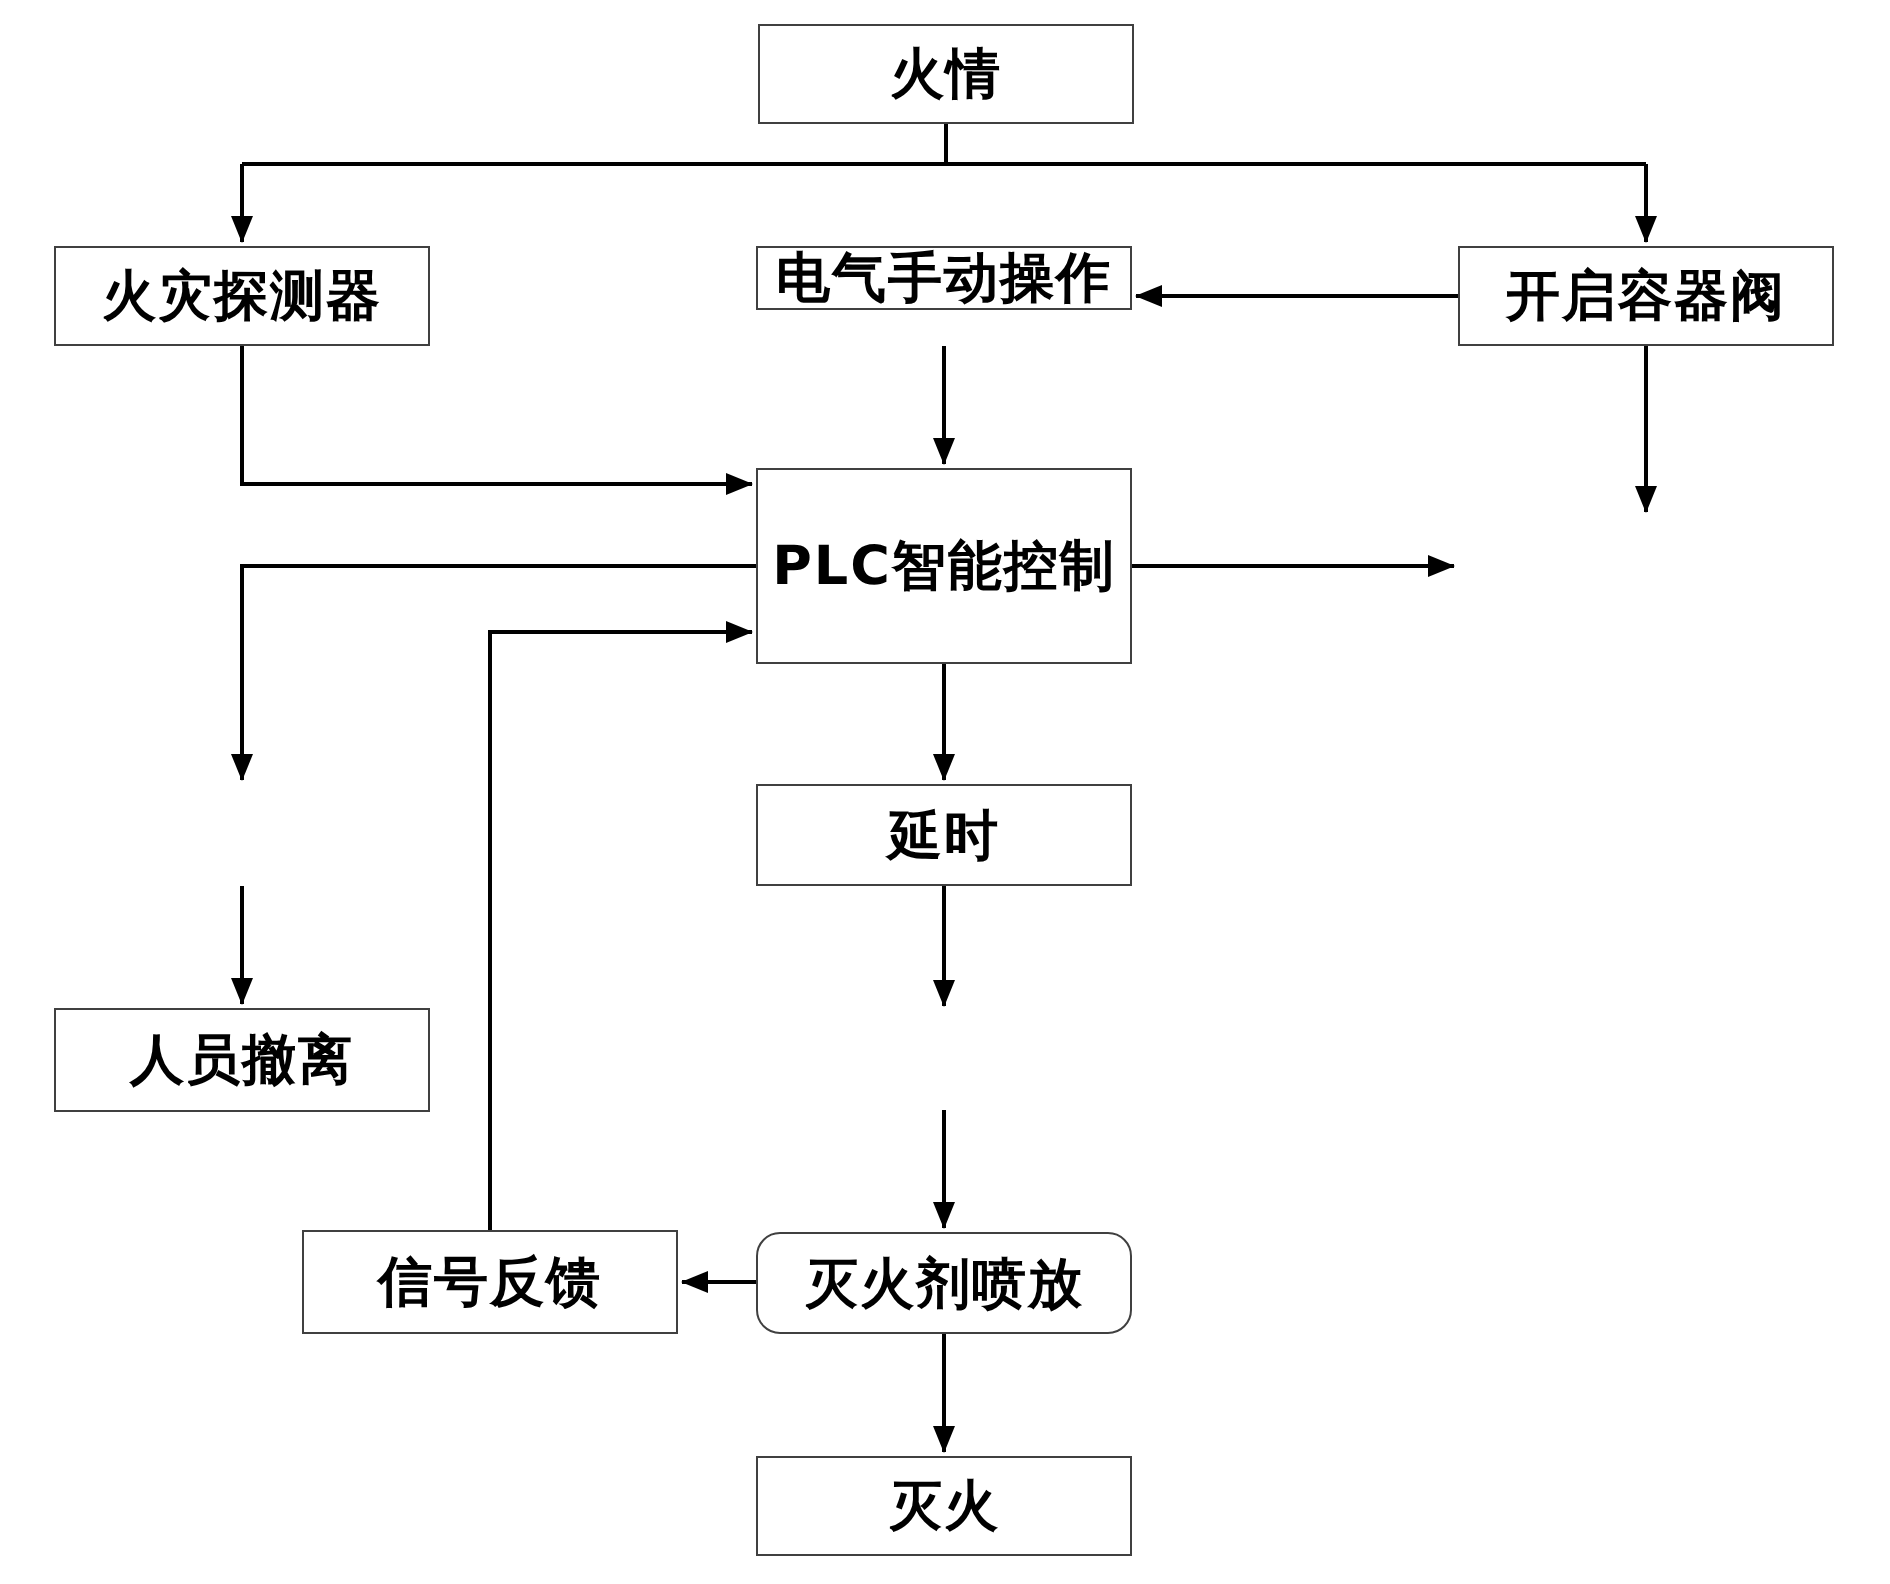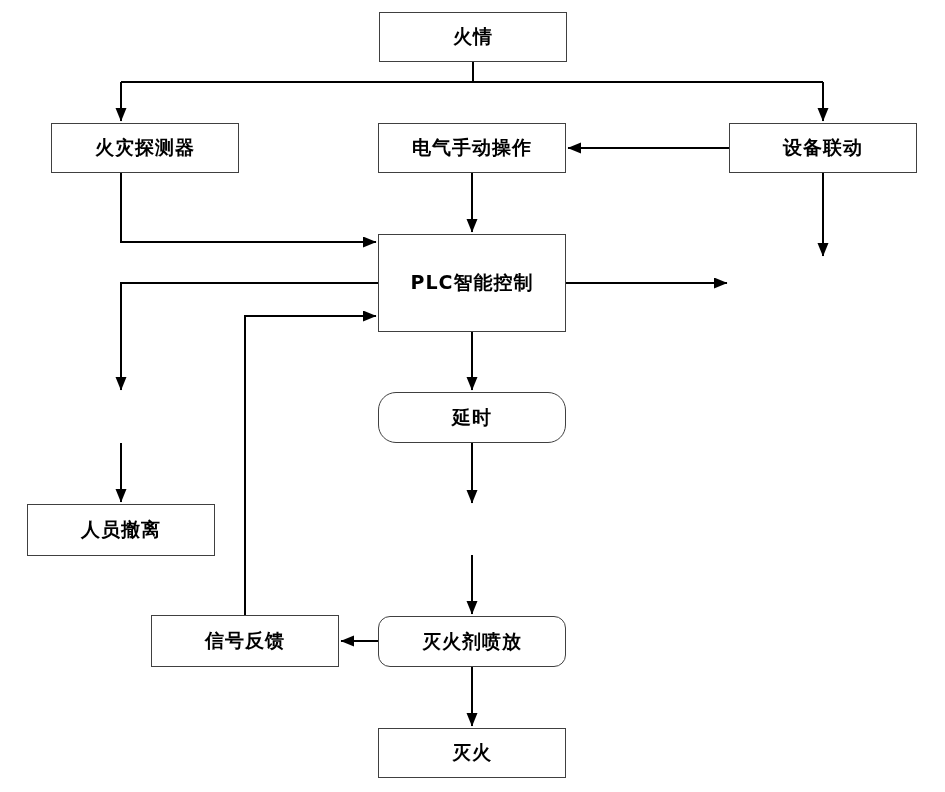--- a/index.html
+++ b/index.html
@@ -23,36 +23,36 @@
     height: 792px;
   }
   .node {
     position: absolute;
     box-sizing: border-box;
     background: #ffffff;
     border: 1.5px solid #404040;
     display: flex;
     align-items: center;
     justify-content: center;
-    font-size: 19px;
+    font-size: 27px;
     font-weight: bold;
     color: #000000;
     letter-spacing: 1px;
     white-space: nowrap;
   }
   
   .n-fire        { left: 379px; top: 12px;  width: 188px; height: 50px; }
-  .n-detector    { left: 27px;  top: 123px; width: 188px; height: 50px; margin-left: 24px; }
-  .n-manual      { left: 378px; top: 123px; width: 188px; height: 50px; }
+  .n-detector    { left: 27px;  top: 123px; width: 188px; height: 50px; }
+  .n-manual      { left: 378px; top: 123px; width: 188px; height: 32px; }
   .n-person      { left: 729px; top: 123px; width: 188px; height: 50px; }
   .n-plc         { left: 378px; top: 234px; width: 188px; height: 98px; text-align: right; }
   .n-linkage     { left: 729px; top: 258px; width: 188px; height: 51px; }
   .n-alarm       { left: 27px;  top: 392px; width: 189px; height: 51px; }
   .n-evacuate    { left: 27px;  top: 504px; width: 188px; height: 52px; text-align: center; }
-  .n-delay       { left: 378px; top: 392px; width: 188px; height: 51px; border-radius: 18px; }
+  .n-delay       { left: 378px; top: 392px; width: 188px; height: 51px; }
   .n-valve       { left: 378px; top: 505px; width: 188px; height: 50px; }
   .n-feedback    { left: 151px; top: 615px; width: 188px; height: 52px; }
   .n-discharge   { left: 378px; top: 616px; width: 188px; height: 51px; border-radius: 12px; }
   .n-extinguish  { left: 378px; top: 728px; width: 188px; height: 50px; }
 </style>
 </head>
 <body>
 
 <div class="canvas">
 
@@ -93,21 +93,21 @@
 
       <path d="M378,641 L341,641" marker-end="url(#arrow)"></path>
 
       <path d="M472,667 L472,726" marker-end="url(#arrow)"></path>
     </g>
   </svg>
 
   <div class="node n-fire">火情</div>
   <div class="node n-detector">火灾探测器</div>
   <div class="node n-manual">电气手动操作</div>
-  <div class="node n-person">设备联动</div>
+  <div class="node n-person">开启容器阀</div>
   <div class="node n-plc">PLC智能控制</div>
   <div class="node n-evacuate">人员撤离</div>
   <div class="node n-delay">延时</div>
   <div class="node n-feedback">信号反馈</div>
   <div class="node n-discharge">灭火剂喷放</div>
   <div class="node n-extinguish">灭火</div>
 
 </div>
 
 </body></html>

